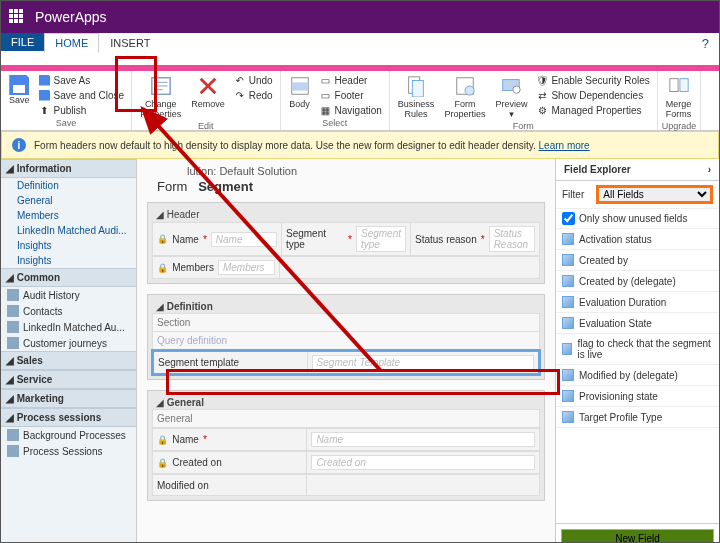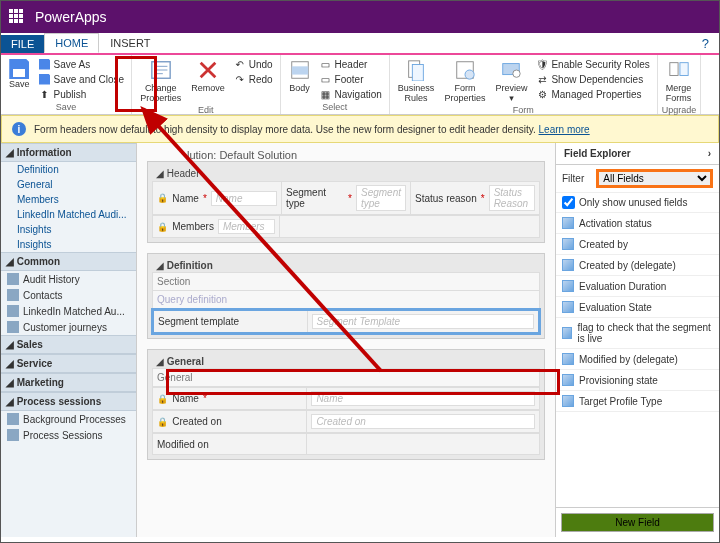--- a/index.html
+++ b/index.html
@@ -1,21 +1,21 @@
 <!DOCTYPE html>
 <html><head>
 <meta charset="utf-8">
 <style>
 * { box-sizing: border-box; margin: 0; padding: 0; font-family: "Segoe UI", Tahoma, sans-serif; }
 body { width: 720px; height: 543px; overflow: hidden; background: #fff; font-size: 11px; color: #333; position: relative; border: 1px solid #555; }
 .topbar { background: #5c116b; height: 24px; display: flex; align-items: center; padding: 16px 8px; color: #fff; }
 .waffle { width: 16px; height: 16px; margin-right: 10px; display: grid; grid-template-columns: repeat(3,4px); grid-template-rows: repeat(3,4px); gap: 1px; }
 .waffle span { background: #fff; }
 .brand { font-size: 14px; }
-.menubar { border-bottom: 2px solid #ec4899; display: flex; align-items: flex-end; height: 22px; position: relative; }
+.menubar { border-bottom: 6px solid #ec4899; display: flex; align-items: flex-start; height: 38px; position: relative; }
 .file-tab { background: #0b5394; color: #fff; padding: 3px 10px; font-size: 11px; }
 .menu-tab { padding: 3px 10px; font-size: 11px; cursor: pointer; border: 1px solid transparent; }
 .menu-tab.active { border: 1px solid #ccc; border-bottom: 1px solid #fff; color: #0b5394; }
 .help-icon { position: absolute; right: 10px; top: 3px; color: #0b5394; font-size: 13px; }
 .ribbon { display: flex; border-bottom: 1px solid #ccc; height: 60px; background: #fff; }
 .rib-group { border-right: 1px solid #e0e0e0; padding: 2px 4px; display: flex; flex-direction: column; justify-content: space-between; }
 .rib-label { text-align: center; font-size: 9px; color: #666; }
 .rib-content { display: flex; align-items: flex-start; gap: 2px; flex: 1; }
 .rib-big { display: flex; flex-direction: column; align-items: center; padding: 2px 4px; font-size: 9px; cursor: pointer; }
 .rib-big svg, .rib-big .icon-lg { width: 22px; height: 22px; margin-bottom: 2px; }
@@ -290,20 +290,21 @@
         <span>Background Processes</span>
       </div>
     <div class="lp-item ico">
         <span class="mi"></span>
         <span>Process Sessions</span>
       </div>
   </div>
 
   <div class="center">
     <div class="sol-title">lution: Default Solution</div>
+    <div class="form-title"><span>Form</span>&nbsp;&nbsp;&nbsp;<b>Segment</b></div>
 
     <div class="form-box">
       <div class="fb-head">
           <span>◢</span>
           <span>Header</span>
         </div>
       <div class="fb-row">
         <div class="fb-cell">
             <span class="fb-lock">🔒</span>
             <span>Name</span>

